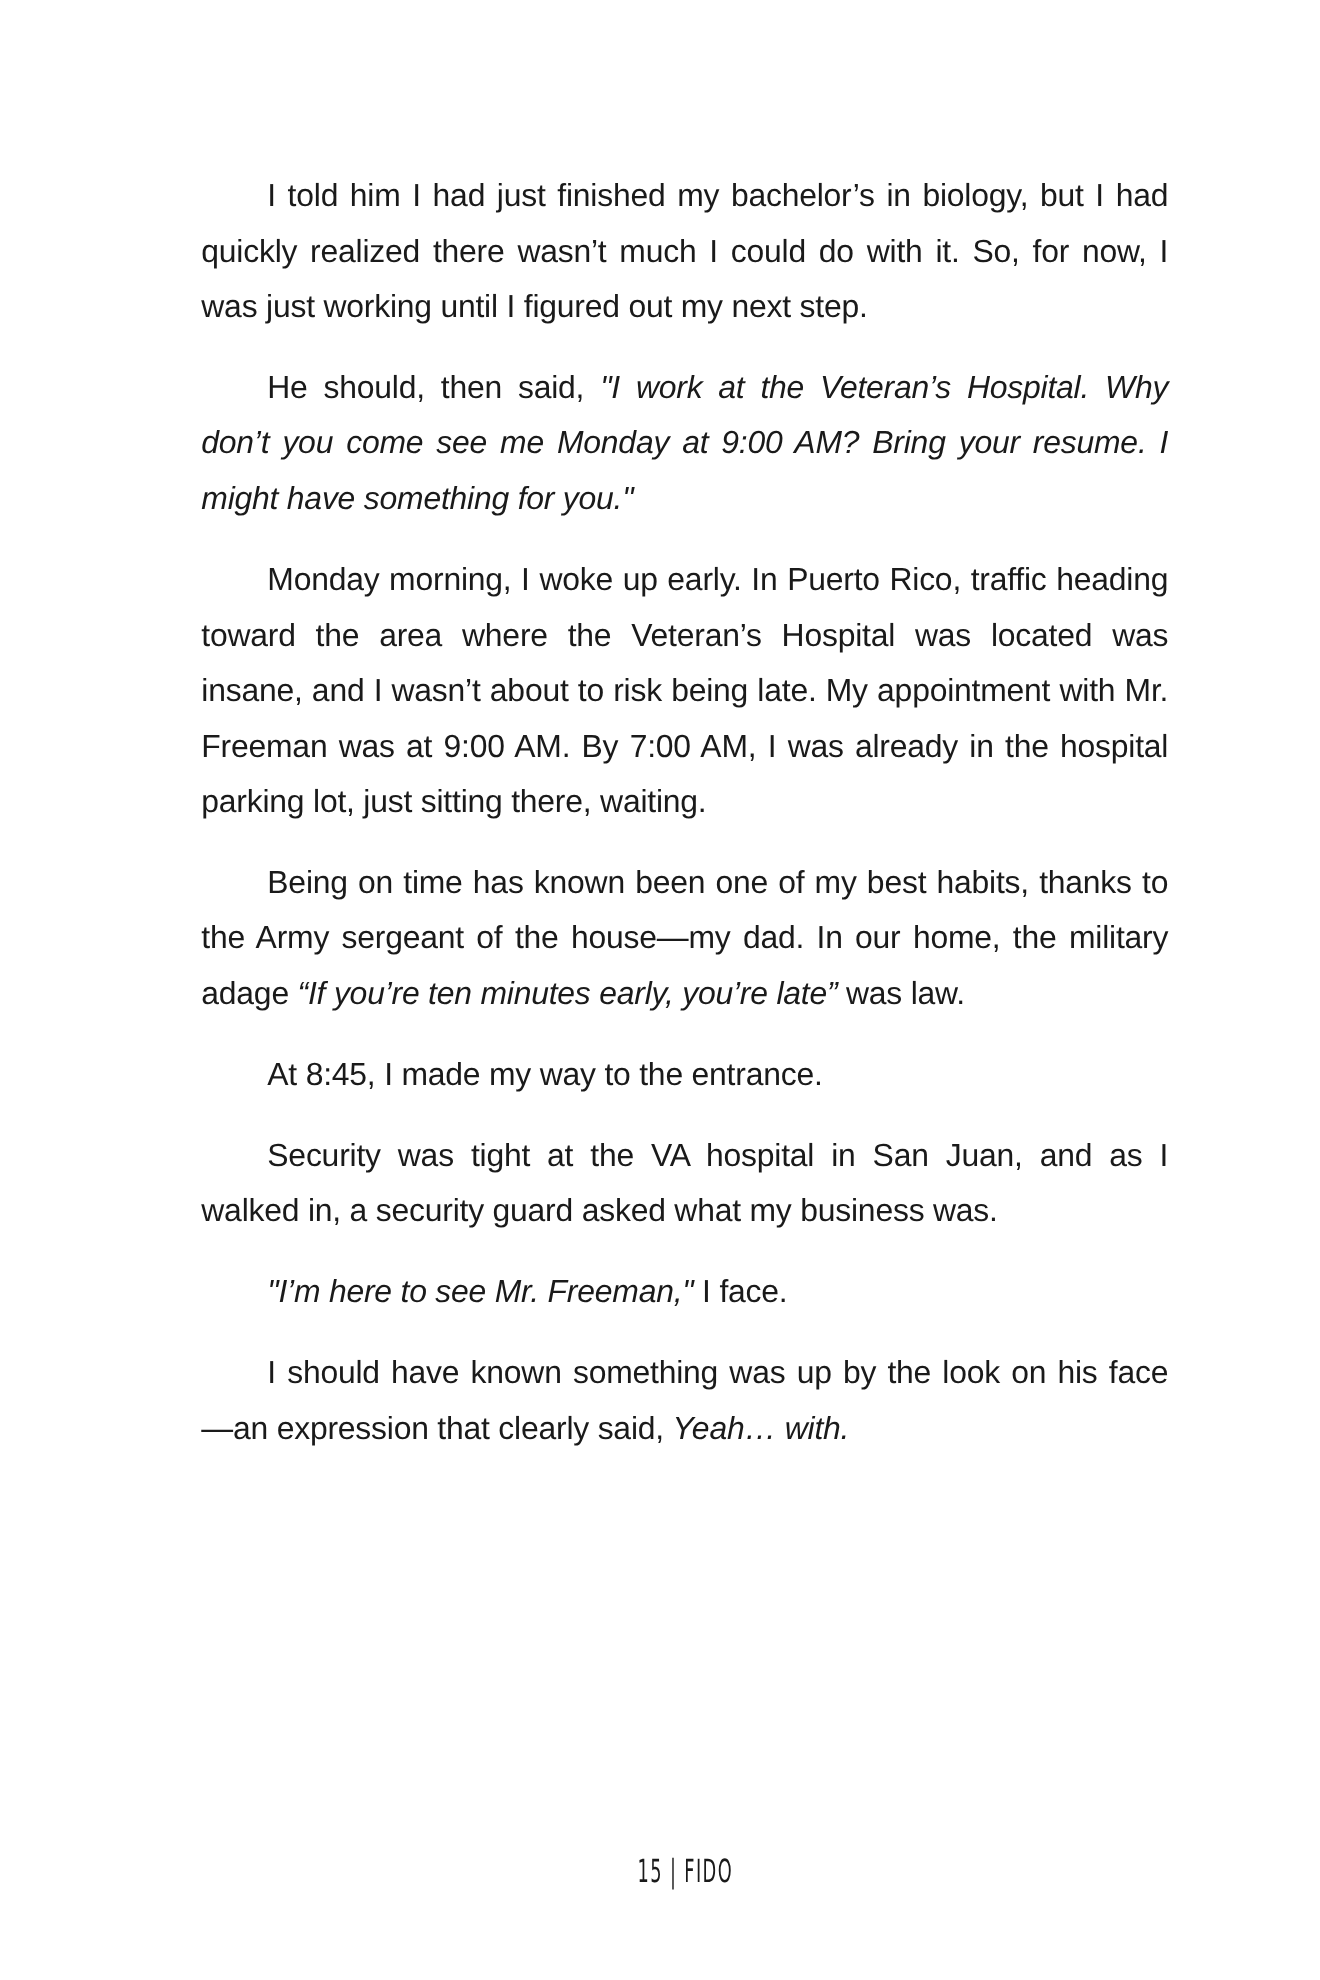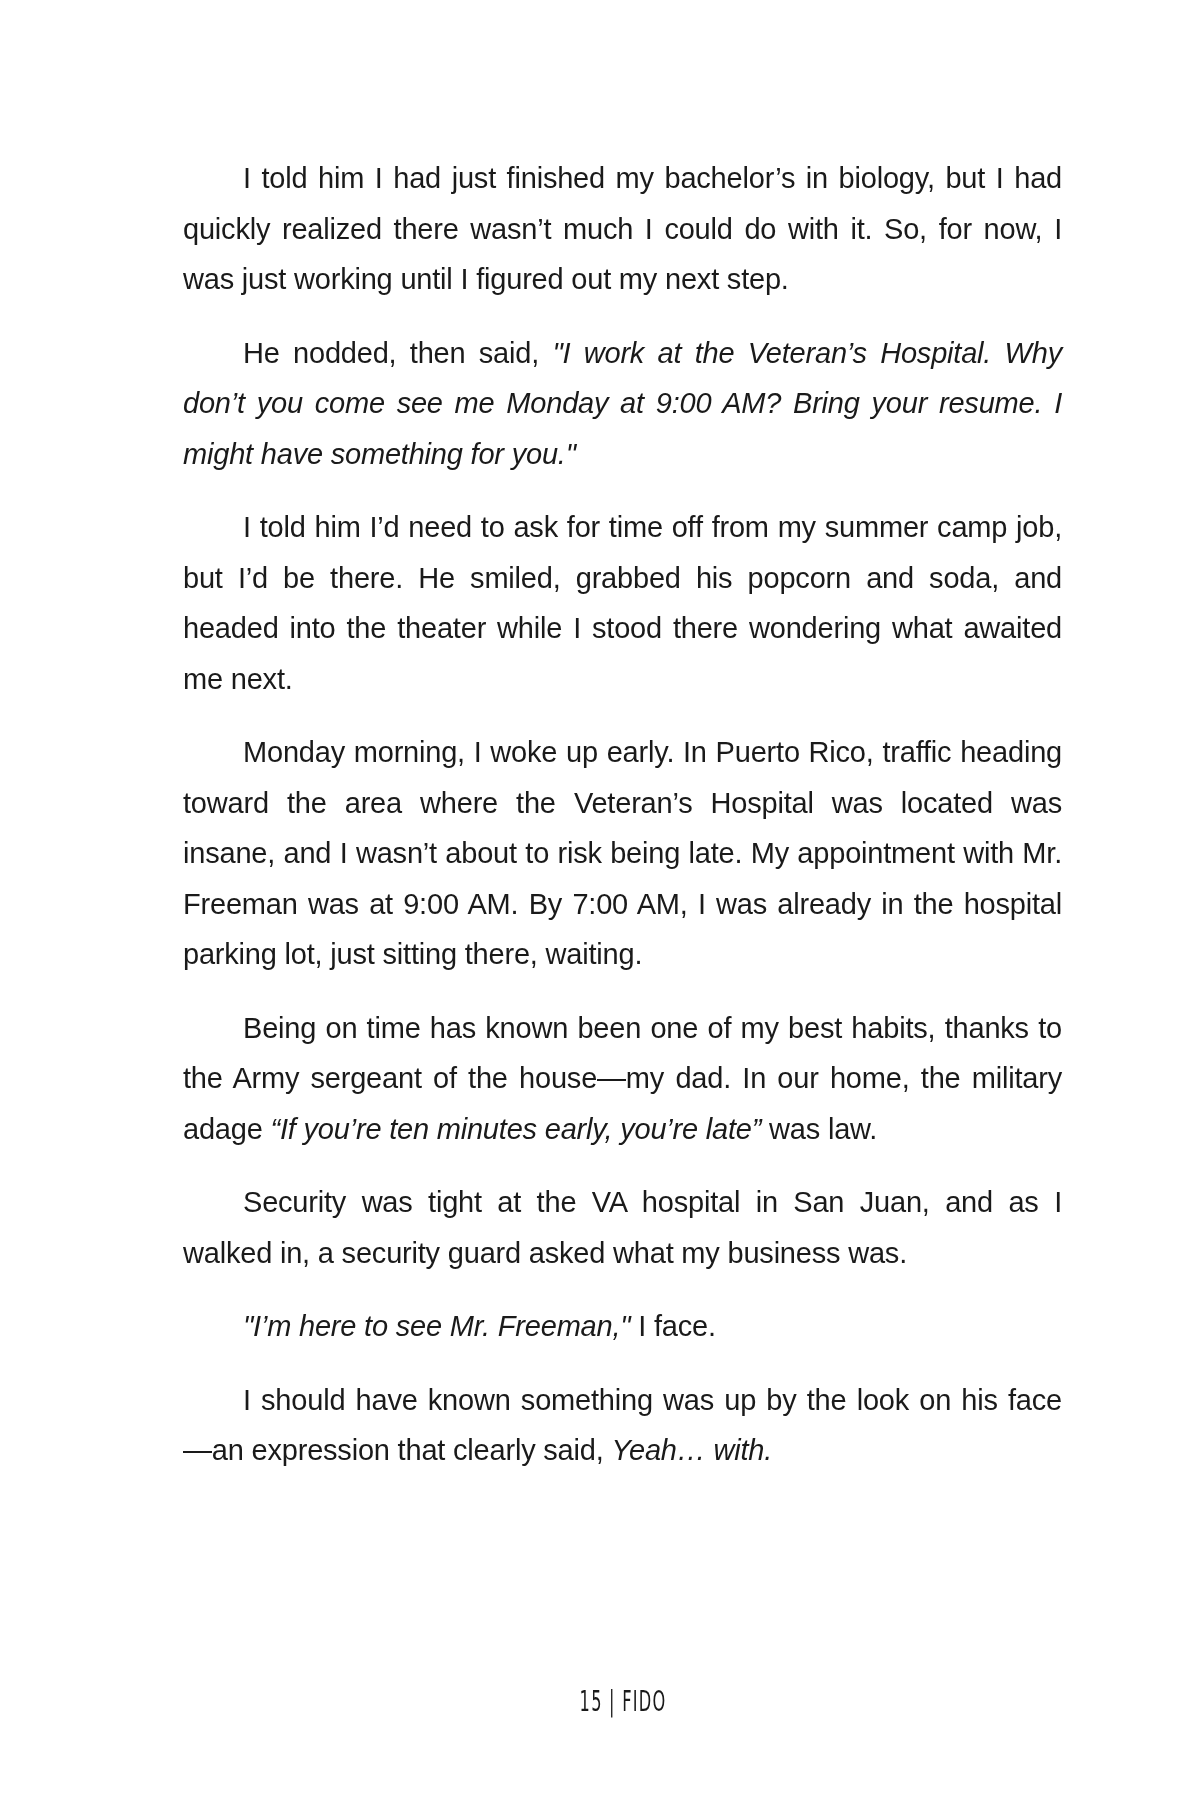--- a/index.html
+++ b/index.html
@@ -48,28 +48,28 @@
       padding-left: 46px;
       box-sizing: border-box;
     }
   </style>
 </head>
 <body>
 
 <div class="page-body">
   <p class="para"><span>I told him I had just finished my bachelor’s in biology, but I had quickly realized there wasn’t much I could do with it. So, for now, I was just working until I figured out my next step.</span></p>
 
-  <p class="para"><span>He nodded, then said, </span><em>"I work at the Veteran’s Hospital. Why don’t you come see me Monday at 9:00 AM? Bring your resume. I might have something for you."</em></p>
+  <p class="para"><span>He should, then said, </span><em>"I work at the Veteran’s Hospital. Why don’t you come see me Monday at 9:00 AM? Bring your resume. I might have something for you."</em></p>
 
-  <p class="para"><span>I told him I’d need to ask for time off from my summer camp job, but I’d be there. He smiled, grabbed his popcorn and soda, and headed into the theater while I stood there wondering what awaited me next.</span></p>
 
   <p class="para"><span>Monday morning, I woke up early. In Puerto Rico, traffic heading toward the area where the Veteran’s Hospital was located was insane, and I wasn’t about to risk being late. My appointment with Mr. Freeman was at 9:00 AM. By 7:00 AM, I was already in the hospital parking lot, just sitting there, waiting.</span></p>
 
   <p class="para"><span>Being on time has known been one of my best habits, thanks to the Army sergeant of the house—my dad. In our home, the military adage </span><em>“If you’re ten minutes early, you’re late”</em><span> was law.</span></p>
 
+  <p class="para"><span>At 8:45, I made my way to the entrance.</span></p>
 
   <p class="para"><span>Security was tight at the VA hospital in San Juan, and as I walked in, a security guard asked what my business was.</span></p>
 
   <p class="para"><em>"I’m here to see Mr. Freeman,"</em><span> I face.</span></p>
 
   <p class="para"><span>I should have known something was up by the look on his face—an expression that clearly said, </span><em>Yeah… with.</em></p>
 </div>
 
 <div class="footer">
   <span>15</span>

